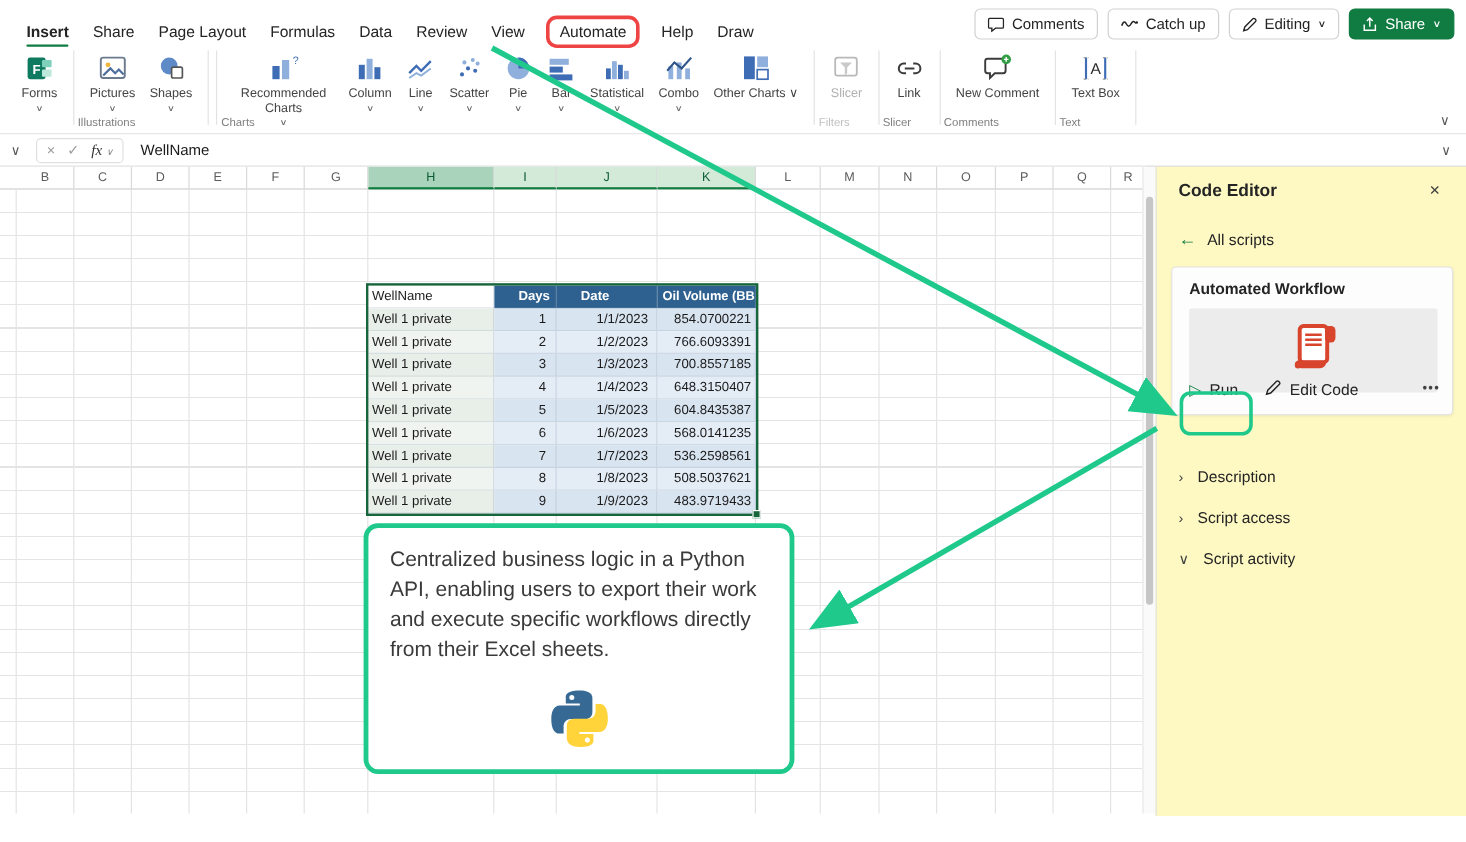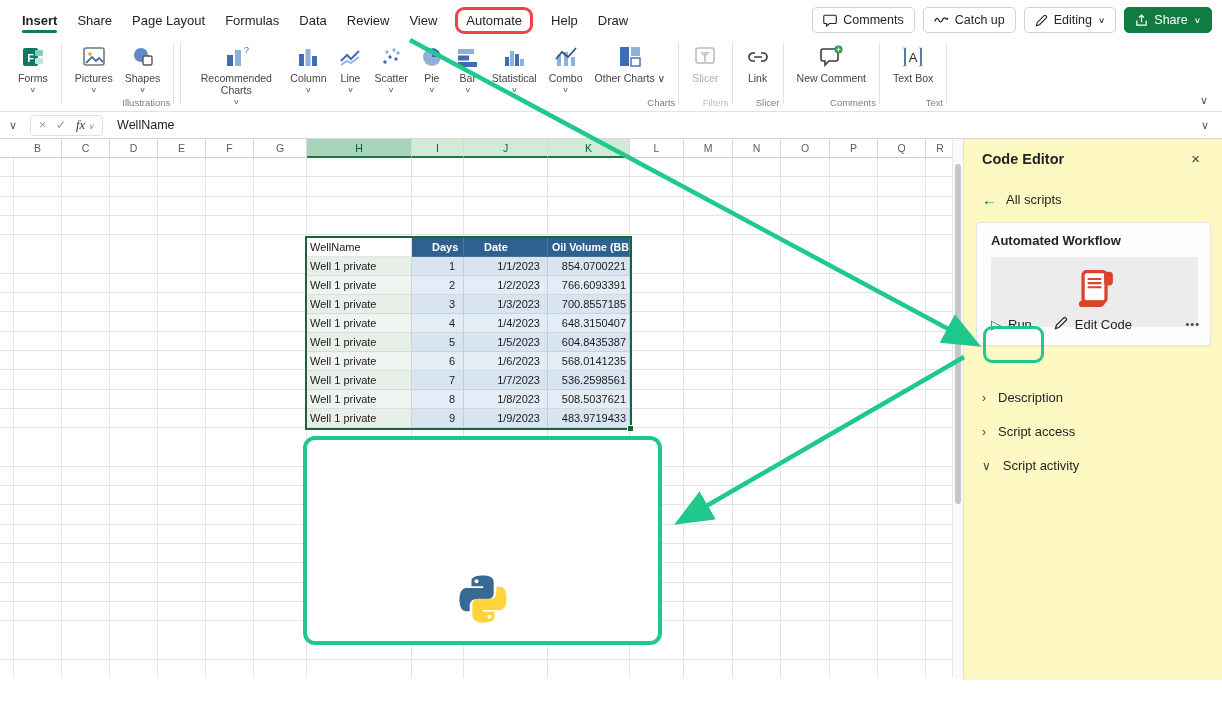--- a/index.html
+++ b/index.html
@@ -1,20 +1,20 @@
 <!DOCTYPE html>
 <html><head>
 <meta charset="utf-8">
 <style>
   * { margin:0; padding:0; box-sizing:border-box; }
   html,body { width:1222px; height:702px; background:#fff; font-family:"Liberation Sans", sans-serif; overflow:hidden; }
   .app { position:relative; width:1222px; height:702px; background:#fff; }
 
   
-  .menubar { position:absolute; left:0; top:0; width:1222px; height:40px; background:#fff; display:flex; align-items:center; }
+  .menubar { position:absolute; left:0; top:0; width:1222px; height:40px; background:#fff; display:flex; align-items:flex-end; }
   .menu-items { display:flex; align-items:center; gap:12px; padding-left:18px; }
   .menu-item { font-size:13px; color:#242424; padding:6px 4px; cursor:pointer; white-space:nowrap; }
   .menu-item.active { font-weight:bold; position:relative; }
   .menu-item.active::after { content:""; position:absolute; left:4px; right:4px; bottom:1px; height:2.5px; background:#107c41; border-radius:2px; }
   .menu-item.hl { border:3px solid #ef4444; border-radius:9px; padding:3px 8px; margin:0 2px; }
   .menu-actions { position:absolute; right:10px; top:7px; display:flex; gap:8px; align-items:center; }
   .pill { display:flex; align-items:center; gap:6px; height:26px; padding:0 10px; border:1px solid #d1d1d1; border-radius:5px; background:#fff; font-size:12.5px; color:#242424; cursor:pointer; }
   .pill.primary { background:#107c41; border-color:#107c41; color:#fff; }
   .pill svg { display:block; }
   .chev { font-size:10px; color:inherit; transform:scaleY(.8); }
@@ -22,21 +22,21 @@
   
   .ribbon { position:absolute; left:0; top:40px; width:1222px; height:72px; background:#fff; border-bottom:1px solid #e1e1e1; }
   .ribbon-inner { display:flex; align-items:stretch; height:66px; padding-left:8px; }
   .rgroup { display:flex; flex-direction:column; align-items:center; justify-content:flex-start; padding:0 4px; position:relative; }
   .rbtns { display:flex; align-items:flex-start; }
   .rbtn { display:flex; flex-direction:column; align-items:center; padding:4px 6px 0 6px; cursor:pointer; }
   .rbtn .ic { height:26px; display:flex; align-items:center; justify-content:center; }
   .rbtn .lb { font-size:10.5px; color:#444; margin-top:2px; text-align:center; line-height:1.15; max-width:84px; }
   .rbtn .cv { font-size:9px; color:#666; margin-top:1px; transform:scaleY(.75); }
   .rbtn.disabled .lb { color:#b0b0b0; }
-  .glabel { position:absolute; bottom:-2px; left:0; right:0; text-align:right; font-size:9.5px; color:#7e7e7e; }
+  .glabel { position:absolute; bottom:-2px; left:0; right:0; text-align:left; font-size:9.5px; color:#7e7e7e; }
   .glabel.disabled { color:#c0c0c0; }
   .rdiv { width:1px; background:#e3e3e3; margin:2px 3px; }
   .ribbon-collapse { position:absolute; right:14px; bottom:4px; font-size:11px; color:#555; cursor:pointer; }
 
   
   .fbar { position:absolute; left:0; top:112px; width:1222px; height:27px; border-bottom:1px solid #d8d8d8; display:flex; align-items:center; background:#fff; }
   .fb-chev { width:26px; text-align:center; font-size:11px; color:#555; cursor:pointer; }
   .fb-group { display:flex; align-items:center; gap:10px; border:1px solid #e0e0e0; border-radius:4px; height:21px; padding:0 8px; margin-left:4px; }
   .fb-x { color:#9a9a9a; font-size:12px; cursor:pointer; }
   .fb-ck { color:#9a9a9a; font-size:12px; cursor:pointer; }
@@ -559,20 +559,21 @@
       <span class="sc">›</span>
       <span class="sl">Script access</span>
     </div>
     <div class="sect" style="top:319px;">
       <span class="sc">∨</span>
       <span class="sl">Script activity</span>
     </div>
   </div>
 
   <div class="callout">
+    <div class="callout-text">Centralized business logic in a Python API, enabling users to export their work and execute specific workflows directly from their Excel sheets.</div>
     <div class="callout-logo">
       <svg width="48" height="48" viewBox="0 0 110 110">
         <path fill="#366994" d="M54.92 1C26.84 1 28.59 13.18 28.59 13.18l.03 12.62h26.81v3.79H17.96S1 27.55 1 55.84c0 28.28 14.68 27.28 14.68 27.28h8.76V69.97s-.47-14.68 14.45-14.68h26.59s13.98.23 13.98-13.51V15.55S81.59 1 54.92 1zM40.14 9.49a4.83 4.83 0 1 1 0 9.66 4.83 4.83 0 0 1 0-9.66z"></path>
         <path fill="#ffd43b" d="M55.08 109c28.08 0 26.33-12.18 26.33-12.18l-.03-12.62H54.57v-3.79h37.47S109 82.45 109 54.16c0-28.28-14.68-27.28-14.68-27.28h-8.76v13.15s.47 14.68-14.45 14.68H44.52s-13.98-.23-13.98 13.51v22.23S28.41 109 55.08 109zm14.78-8.49a4.83 4.83 0 1 1 0-9.66 4.83 4.83 0 0 1 0 9.66z"></path>
       </svg>
     </div>
   </div>
 
   <div class="run-hl"></div>
 

